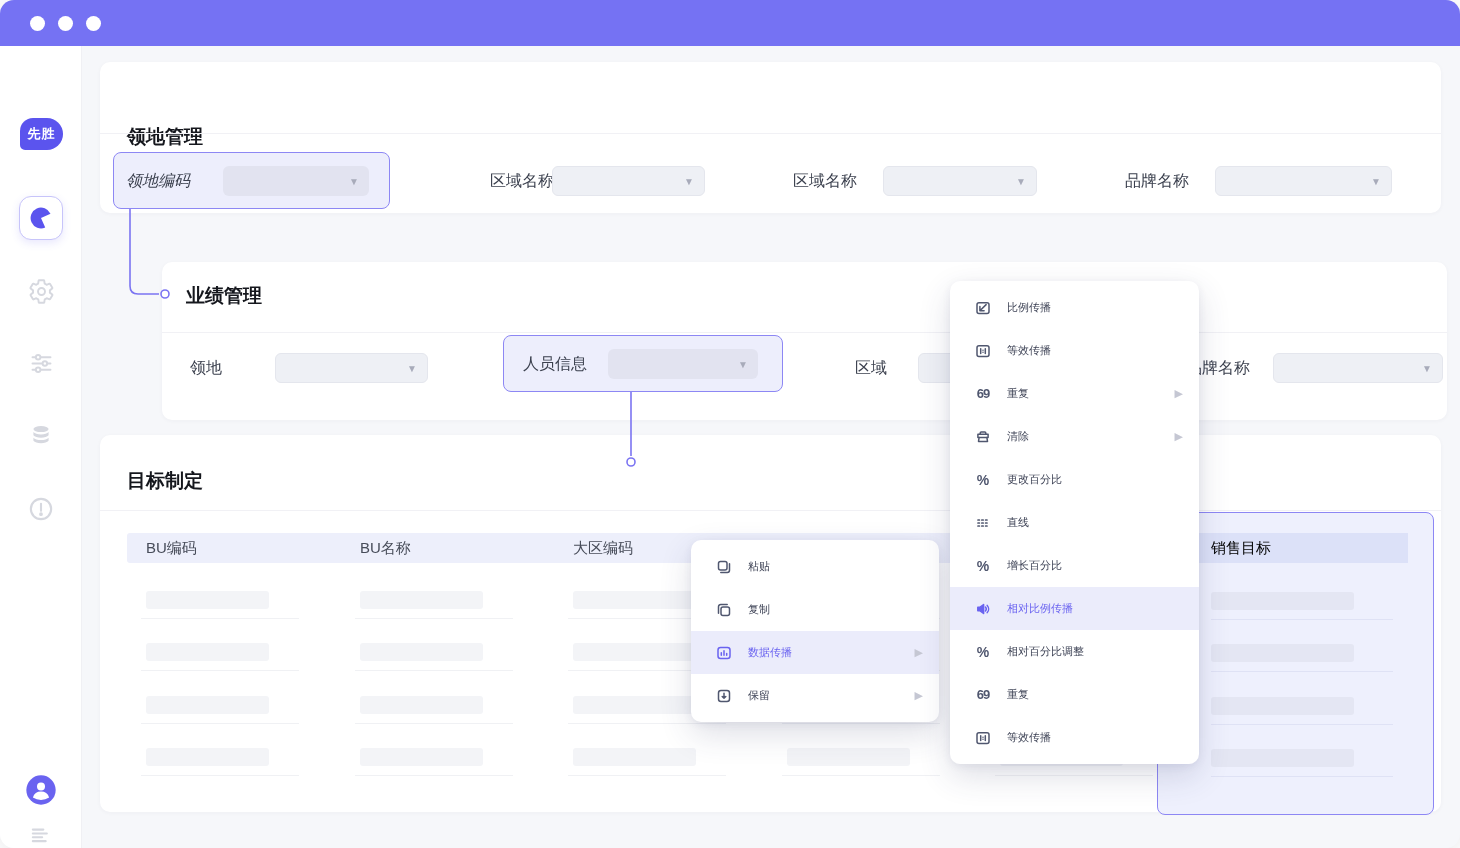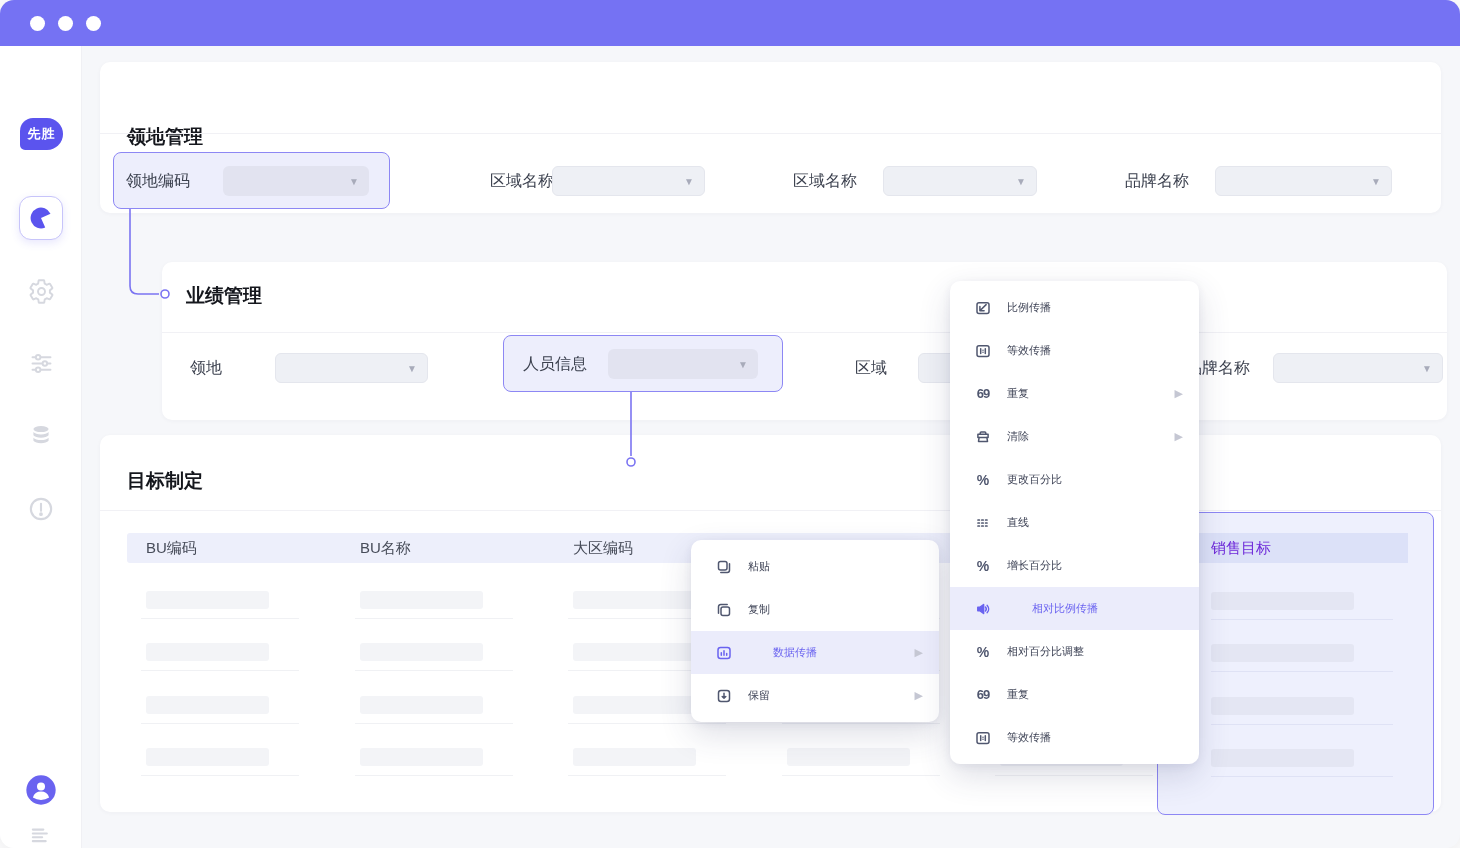--- a/index.html
+++ b/index.html
@@ -29,31 +29,31 @@
 
   
   #thead-band { position:absolute; left:27px; top:98px; width:1280px; height:30px; background:#edeffb; border-radius:3px; }
   .th { position:absolute; top:0; height:30px; display:flex; align-items:center; font-size:15px; color:#474c59; font-weight:500; }
   .skel { position:absolute; height:18px; border-radius:3px; background:#f3f4f7; }
   .rowline { position:absolute; height:1px; background:#f0f1f4; }
 
   
   #target-panel { position:absolute; left:1157px; top:512px; width:277px; height:303px; background:#eef0fd; border:1.5px solid #8d87f4; border-radius:8px; }
   #panel-head { position:absolute; left:0px; top:20px; width:250px; height:30px; background:#dce1f8; display:flex; align-items:center; }
-  #panel-head .th-text { margin-left:53px; font-size:15px; color:#6d28d9; font-weight:500; }
+  #panel-head .th-text { margin-left:53px; font-size:15px; color:#000000; font-weight:500; }
   #target-panel .skel { background:#e4e6f3; }
   #target-panel .rowline { background:#dfe2f5; }
 
   
   .menu { position:absolute; background:#fff; border-radius:10px; box-shadow:0 12px 32px rgba(50,55,100,.16), 0 2px 8px rgba(50,55,100,.08); padding:5px 0; z-index:30; }
   .menu-item { position:relative; height:43px; display:flex; align-items:center; cursor:pointer; color:#3e4356; }
   .menu-item .mi-icon { width:18px; height:18px; margin-left:24px; display:flex; align-items:center; justify-content:center; color:#50576f; flex:none; }
   .menu-item .mi-label { margin-left:15px; font-size:11px; white-space:nowrap; }
   .menu-item .mi-arrow { position:absolute; right:16px; font-size:11px; color:#c5c7d3; }
-  .menu-item.hl { background:#ebecfb; color:#6a63f0;gap:25px; }
+  .menu-item.hl { background:#ebecfb; color:#6a63f0; }
   .menu-item.hl .mi-icon { color:#6a63f0; }
   .ticon { font-size:13px; font-weight:bold; letter-spacing:-1px; }
   .pct { font-size:14px; font-weight:bold; letter-spacing:0; }
 
   svg { display:block; }
   #connectors { left:0; top:0; z-index:5; pointer-events:none; }
   #main-z { z-index:1; }
 </style>
 </head>
 <body>
@@ -129,21 +129,21 @@
       </span>
     </div>
   </div>
 
   <div id="main-z" class="abs" style="left:82px;top:46px;width:1378px;height:802px;">
 
     <div class="card" style="left:18px;top:16px;width:1341px;height:151px;">
       <div class="card-title" style="left:27px;top:33px;margin-top:29px;">领地管理</div>
       <div class="card-div" style="top:71px;"></div>
 
-      <div class="hl-box" style="left:13px;top:90px;width:277px;height:57px;">
+      <div class="hl-box" style="left:13px;top:90px;width:277px;height:57px;font-style:italic;">
         <div class="flabel" style="left:12px;top:13px;">领地编码</div>
         <div class="dd" style="left:109px;top:13px;width:146px;">
             <span class="caret">▼</span>
           </div>
       </div>
 
       <div class="flabel" style="left:366px;top:104px;margin-left:24px;">区域名称</div>
       <div class="dd" style="left:452px;top:104px;width:153px;">
           <span class="caret">▼</span>
         </div>

